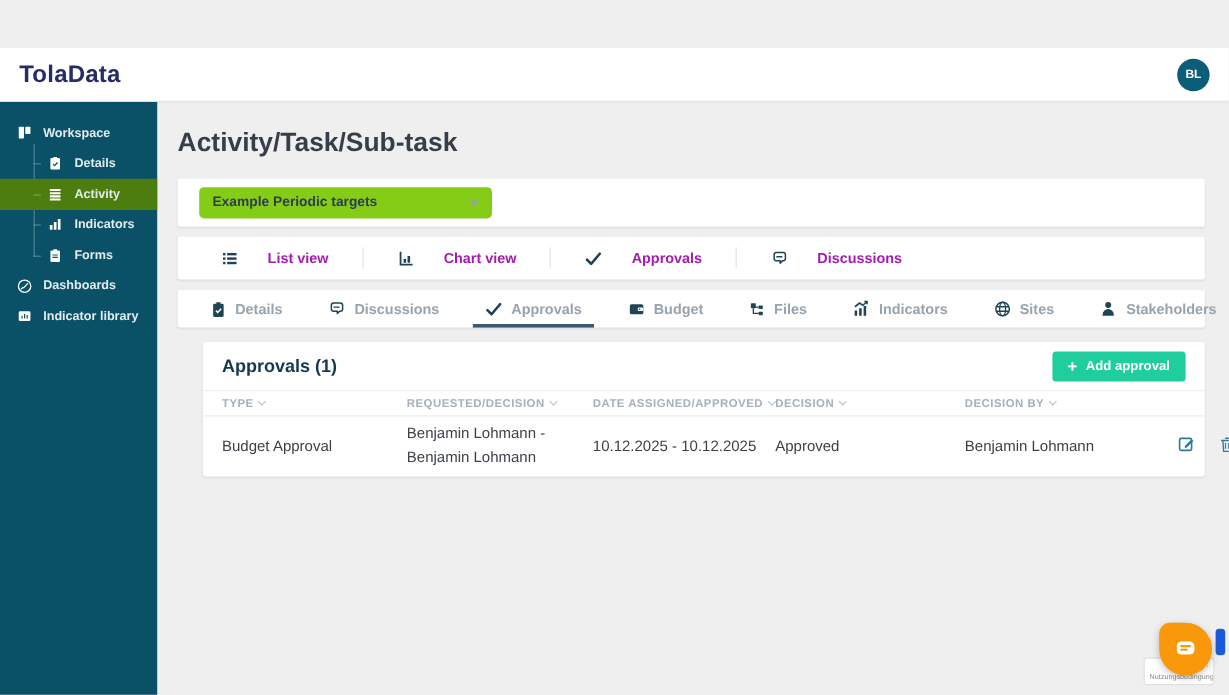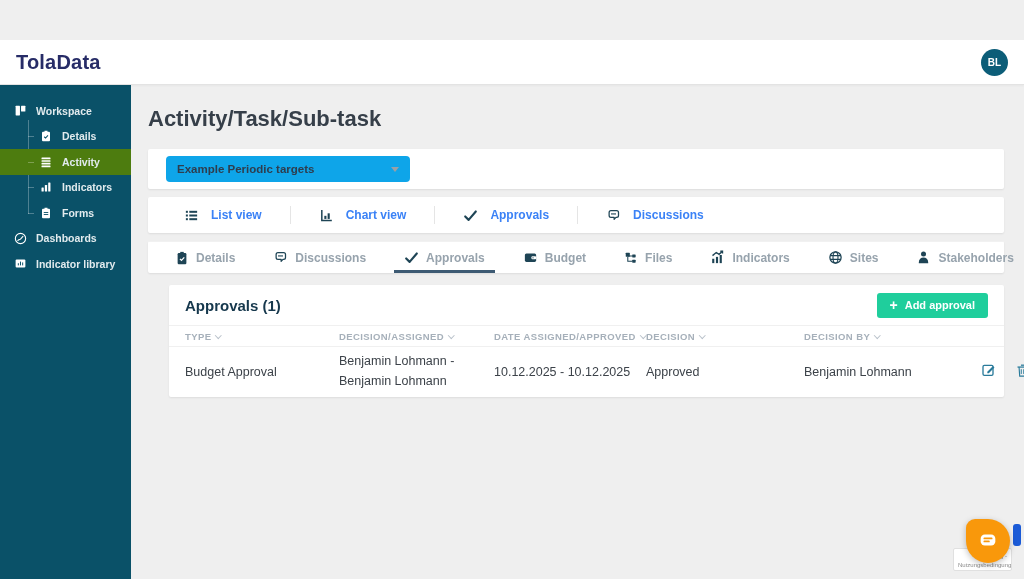--- a/index.html
+++ b/index.html
@@ -32,28 +32,28 @@
   .guides { position:absolute; left:36px; bottom:9px; width:57px; height:22px; background:#f6a522;
             border:5px solid #8b5cf6; border-radius:4px; color:#fff; font-size:11px; font-weight:600;
             font-family:"Liberation Sans", sans-serif; cursor:pointer; }
 
   
   main { flex:1; padding:14px 20px 0 17px; overflow:hidden; }
   h1 { font-size:22px; font-weight:700; color:#363f49; margin:7px 0 17px 0; }
   .card { background:#fff; border-radius:2px; box-shadow:0 1px 2px rgba(0,0,0,.08); }
 
   .selector-card { height:40px; display:flex; align-items:center; padding:0 18px; }
-  .select { width:244px; height:26px; background:#0ea5e9; border-radius:4px; display:flex;
+  .select { width:244px; height:26px; background:#84cc16; border-radius:4px; display:flex;
             align-items:center; justify-content:space-between; padding:0 11px; cursor:pointer; }
   .select .val { font-size:11.5px; font-weight:700; color:#2f3d4e; }
   .tri-down { width:0; height:0; border-left:4px solid transparent; border-right:4px solid transparent;
               border-top:5px solid #9aa0a6; }
 
   .viewtabs { height:36px; margin-top:8px; display:flex; align-items:center; padding:0 8px; }
-  .vtab { display:flex; align-items:center; gap:12px; height:100%; padding:0 28px; color:#3b82f6;
+  .vtab { display:flex; align-items:center; gap:24px; height:100%; padding:0 28px; color:#a21caf;
           font-size:12px; font-weight:600; cursor:pointer; }
   .vtab .ti, .atab .ti { color:#1e4455; display:flex; align-items:center; }
   .vdiv { width:1px; height:18px; background:#e5e5e5; }
 
   .activity-card { margin-top:8px; }
   .activity-head { height:30px; display:flex; align-items:center; padding:0 16px; }
   .activity-title { font-size:12.5px; font-weight:700; color:#22292f; }
   .close-btn { margin-left:auto; height:21px; padding:0 11px; background:#fff; border:1px solid #30d7a4;
                border-radius:3px; color:#30d7a4; font-size:11px; font-weight:700; display:flex;
                align-items:center; gap:7px; cursor:pointer; font-family:"Liberation Sans", sans-serif; }
@@ -363,21 +363,21 @@
             <col style="width:170px">
             <col style="width:155px">
             <col style="width:152px">
             <col style="width:158px">
             <col style="width:162px">
             <col>
           </colgroup>
         <thead>
           <tr>
             <th><span>TYPE</span><span class="sort-caret"></span></th>
-            <th><span>DECISION/ASSIGNED</span><span class="sort-caret"></span></th>
+            <th><span>REQUESTED/DECISION</span><span class="sort-caret"></span></th>
             <th><span>DATE ASSIGNED/APPROVED</span><span class="sort-caret"></span></th>
             <th><span>DECISION</span><span class="sort-caret"></span></th>
             <th><span>DECISION BY</span><span class="sort-caret"></span></th>
             <th></th>
           </tr>
         </thead>
         <tbody>
           <tr>
             <td>Budget Approval</td>
             <td class="two-line">

